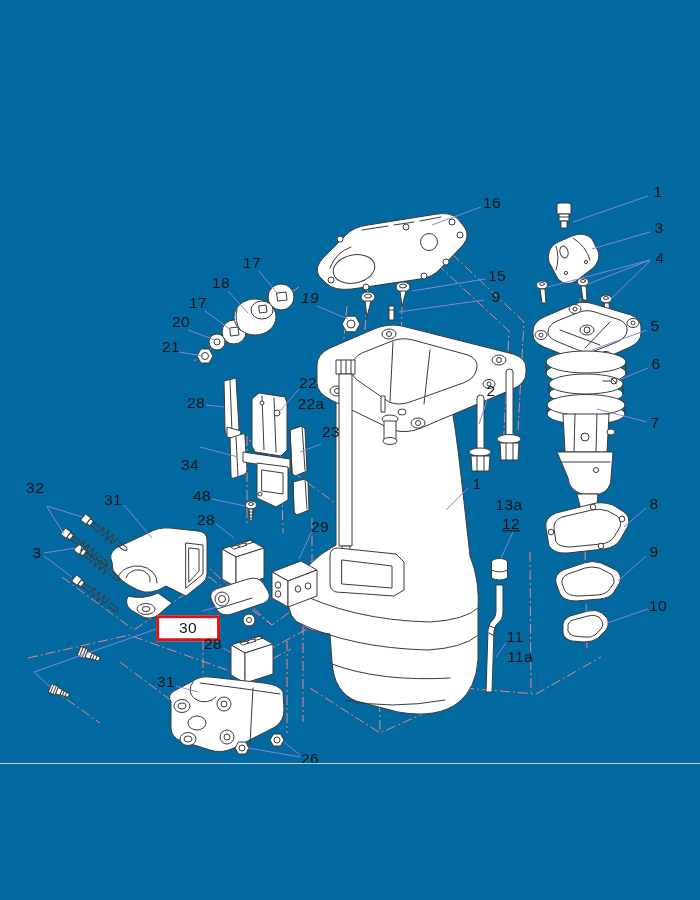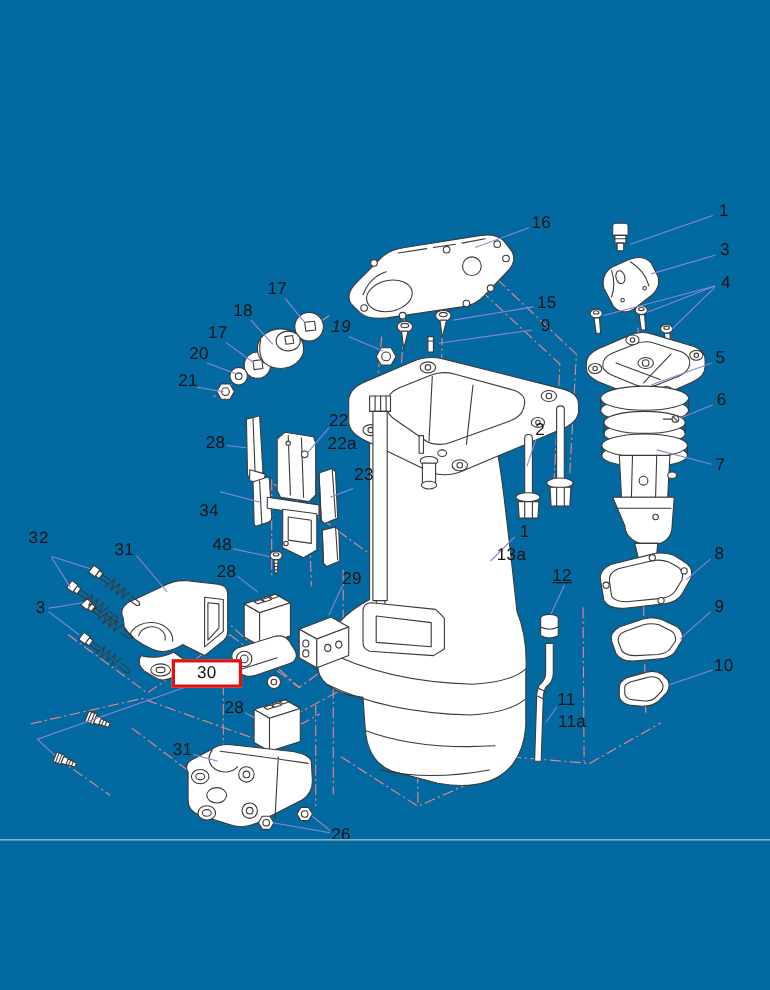--- a/index.html
+++ b/index.html
@@ -3,21 +3,21 @@
 <meta charset="utf-8">
 <style>
   html,body{margin:0;padding:0;background:#ffffff;}
   .screen{position:relative;width:700px;height:900px;background:#0369a1;overflow:hidden;
           font-family:"Liberation Sans",sans-serif;}
   .diagram-area{position:absolute;left:0;top:0;width:700px;height:763px;overflow:hidden;}
   .diagram-area svg{position:absolute;left:0;top:0;}
   .divider{position:absolute;left:0;top:763px;width:700px;height:1px;background:#ccd1d6;}
   .callout{position:absolute;transform:translate(-50%,-50%);font-size:15.5px;line-height:1;
            color:#141414;white-space:nowrap;letter-spacing:.3px;cursor:pointer;}
-  .callout.highlight{border:3px solid #dc1414;padding:2px 20px;background:#fff;}
+  .callout.highlight{border:3px solid #dc1414;padding:2px 20px;background:#fff;margin-top:16px;}
   
   .p{fill:#fff;stroke:#3a3a3a;stroke-width:1;stroke-linejoin:round;}
   .l{fill:none;stroke:#3a3a3a;stroke-width:1;stroke-linejoin:round;stroke-linecap:round;}
   .centerline{fill:none;stroke:#ee8787;stroke-width:1;stroke-dasharray:10 3 2 3;}
   .leader{fill:none;stroke:#8787d8;stroke-width:1;}
 </style>
 </head>
 <body>
 
 <div class="screen">
@@ -454,21 +454,21 @@
         <div class="callout" style="left: 491px; top: 391px;">2</div>
         <div class="callout" style="left: 308px; top: 383px;">22</div>
         <div class="callout" style="left: 311px; top: 404px;">22a</div>
         <div class="callout" style="left: 196px; top: 403px;">28</div>
         <div class="callout" style="left: 190px; top: 445px; margin-top: 20px;">34</div>
         <div class="callout" style="left: 331px; top: 432px;">23</div>
         <div class="callout" style="left: 202px; top: 496px;">48</div>
         <div class="callout" style="left: 206px; top: 520px;">28</div>
         <div class="callout" style="left: 320px; top: 527px;">29</div>
         <div class="callout" style="left: 477px; top: 484px;">1</div>
-        <div class="callout" style="left: 465px; top: 505px;">13a</div>
+        <div class="callout" style="left: 509px; top: 505px;">13a</div>
         <div class="callout" style="left: 654px; top: 504px;">8</div>
         <div class="callout" style="left: 511px; top: 524px; text-decoration: underline;">12</div>
         <div class="callout" style="left: 654px; top: 552px;">9</div>
         <div class="callout" style="left: 658px; top: 606px;">10</div>
         <div class="callout" style="left: 515px; top: 637px;">11</div>
         <div class="callout" style="left: 520px; top: 657px;">11a</div>
         <div class="callout highlight" style="left: 188px; top: 612px;">30</div>
         <div class="callout" style="left: 213px; top: 644px;">28</div>
         <div class="callout" style="left: 113px; top: 500px;">31</div>
         <div class="callout" style="left: 166px; top: 682px;">31</div>

